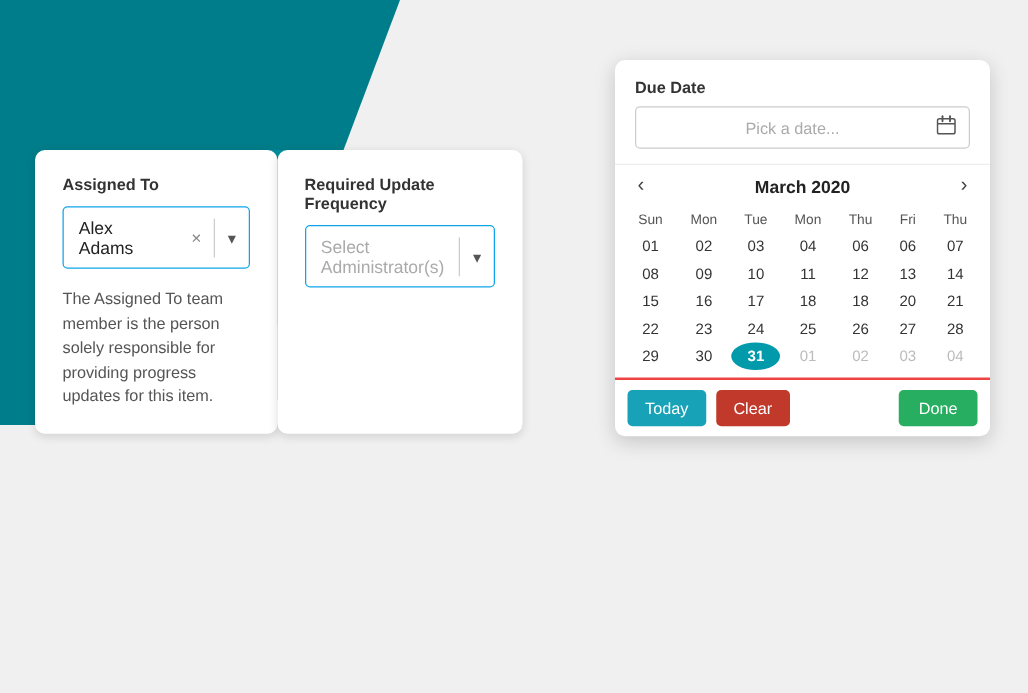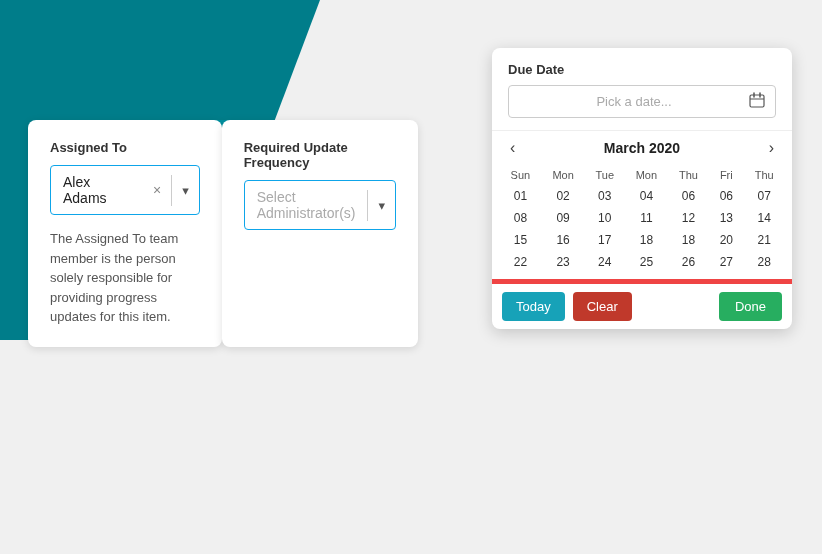--- a/index.html
+++ b/index.html
@@ -211,21 +211,21 @@
 
     .cal-table-wrap {
       padding: 0 8px 6px 8px;
     }
 
     .cal-footer {
       display: flex;
       align-items: center;
       padding: 8px 10px;
       gap: 8px;
-      border-top: 5px solid #ef4444;
+      border-top: 2px solid #ef4444;
     }
 
     .btn-today {
       background: #17a2b8;
       color: #fff;
       border: none;
       border-radius: 4px;
       padding: 7px 14px;
       font-size: 13px;
       cursor: pointer;
@@ -347,20 +347,29 @@
           </tr>
           <tr>
             <td>22</td>
             <td>23</td>
             <td>24</td>
             <td>25</td>
             <td>26</td>
             <td>27</td>
             <td>28</td>
           </tr>
+          <tr>
+            <td>29</td>
+            <td>30</td>
+            <td class="selected">31</td>
+            <td class="muted">01</td>
+            <td class="muted">02</td>
+            <td class="muted">03</td>
+            <td class="muted">04</td>
+          </tr>
         </tbody>
     </table>
   </div>
 
   <div class="cal-footer">
     <button class="btn-today">Today</button>
     <button class="btn-clear">Clear</button>
     <button class="btn-done">Done</button>
   </div>
 </div>

